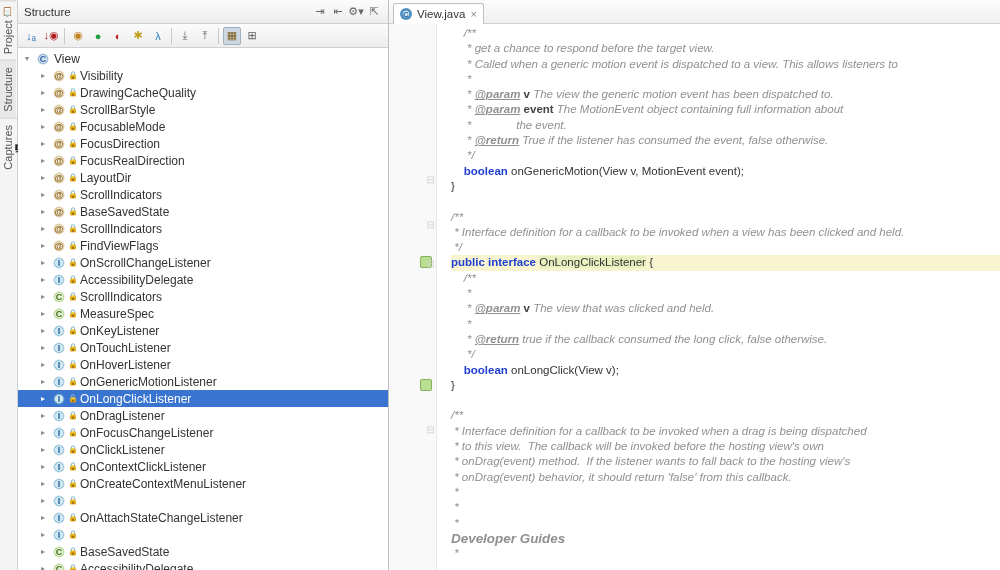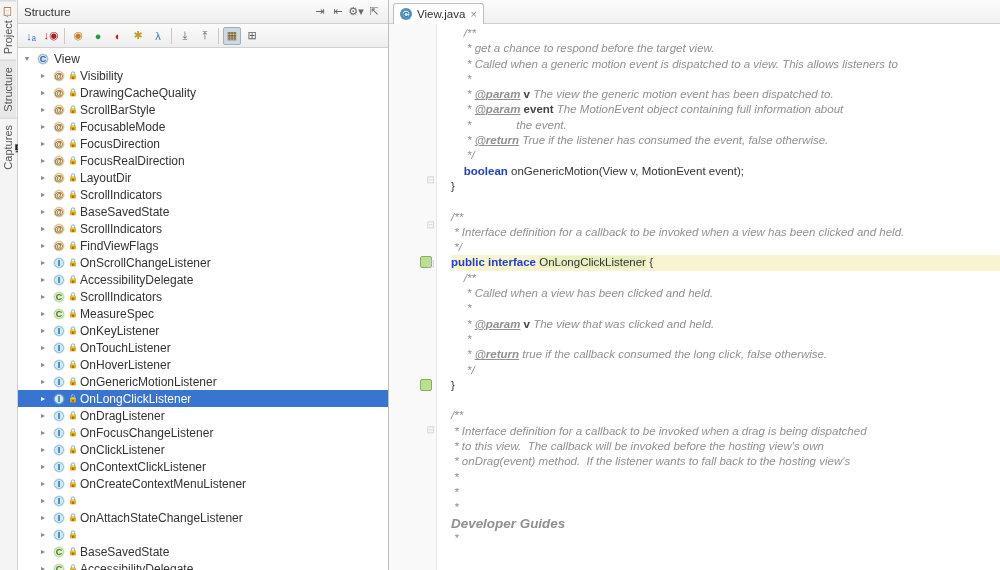--- a/index.html
+++ b/index.html
@@ -303,31 +303,32 @@
         <div class="ln cm">     * <span class="tag">@return</span> True if the listener has consumed the event, false otherwise.</div>
         <div class="ln cm">     */</div>
         <div class="ln ">    <span class="kw">boolean</span> onGenericMotion(View v, MotionEvent event);</div>
         <div class="ln ">}</div>
         <div class="ln ">&nbsp;</div>
         <div class="ln cm">/**</div>
         <div class="ln cm"> * Interface definition for a callback to be invoked when a view has been clicked and held.</div>
         <div class="ln cm"> */</div>
         <div class="ln  hl"><span class="kw">public interface</span> <span class="hl2">OnLongClickListener</span> {</div>
         <div class="ln cm">    /**</div>
-        <div class="ln cm">     * Called when a view has been clicked and held.</div>
         <div class="ln cm">     *</div>
         <div class="ln cm">     * <span class="tag">@param</span> <span class="id">v</span> The view that was clicked and held.</div>
         <div class="ln cm">     *</div>
         <div class="ln cm">     * <span class="tag">@return</span> true if the callback consumed the long click, false otherwise.</div>
         <div class="ln cm">     */</div>
+        <div class="ln ">    <span class="kw">boolean</span> onLongClick(View v);</div>
         <div class="ln ">}</div>
         <div class="ln ">&nbsp;</div>
         <div class="ln cm">/**</div>
         <div class="ln cm"> * Interface definition for a callback to be invoked when a drag is being dispatched</div>
         <div class="ln cm"> * to this view.  The callback will be invoked before the hosting view's own</div>
         <div class="ln cm"> * onDrag(event) method.  If the listener wants to fall back to the hosting view's</div>
+        <div class="ln cm"> * onDrag(event) behavior, it should return 'false' from this callback.</div>
         <div class="ln cm"> *</div>
         <div class="ln cm"> * <div class="special reference"></div></div>
         <div class="ln cm"> * <h3>Developer Guides</h3></div>
         <div class="ln cm"> * </div>
       </div>
   </div>
 </div>
 
 </body></html>

